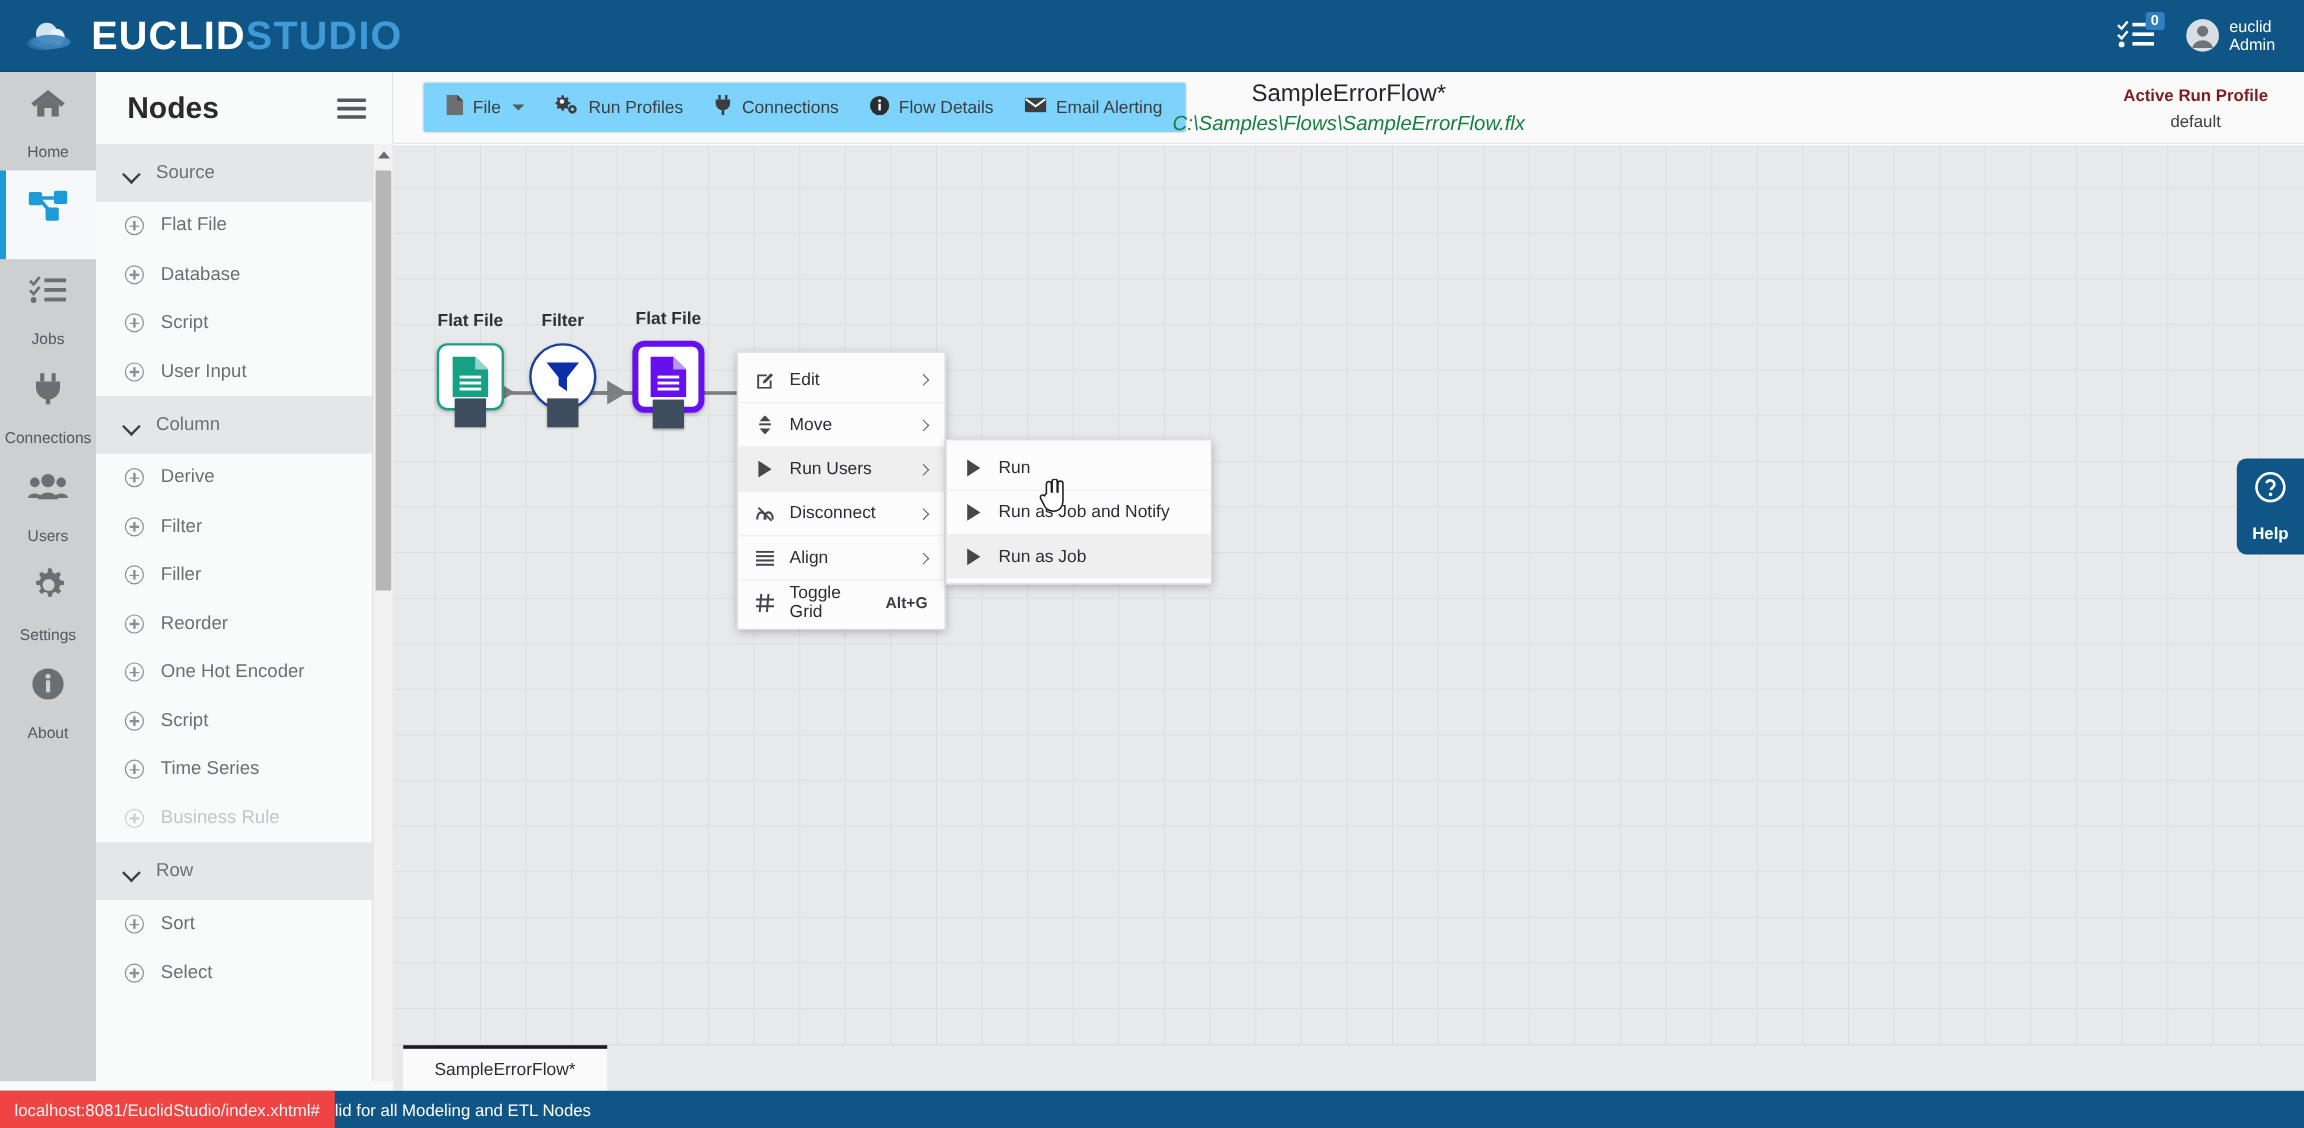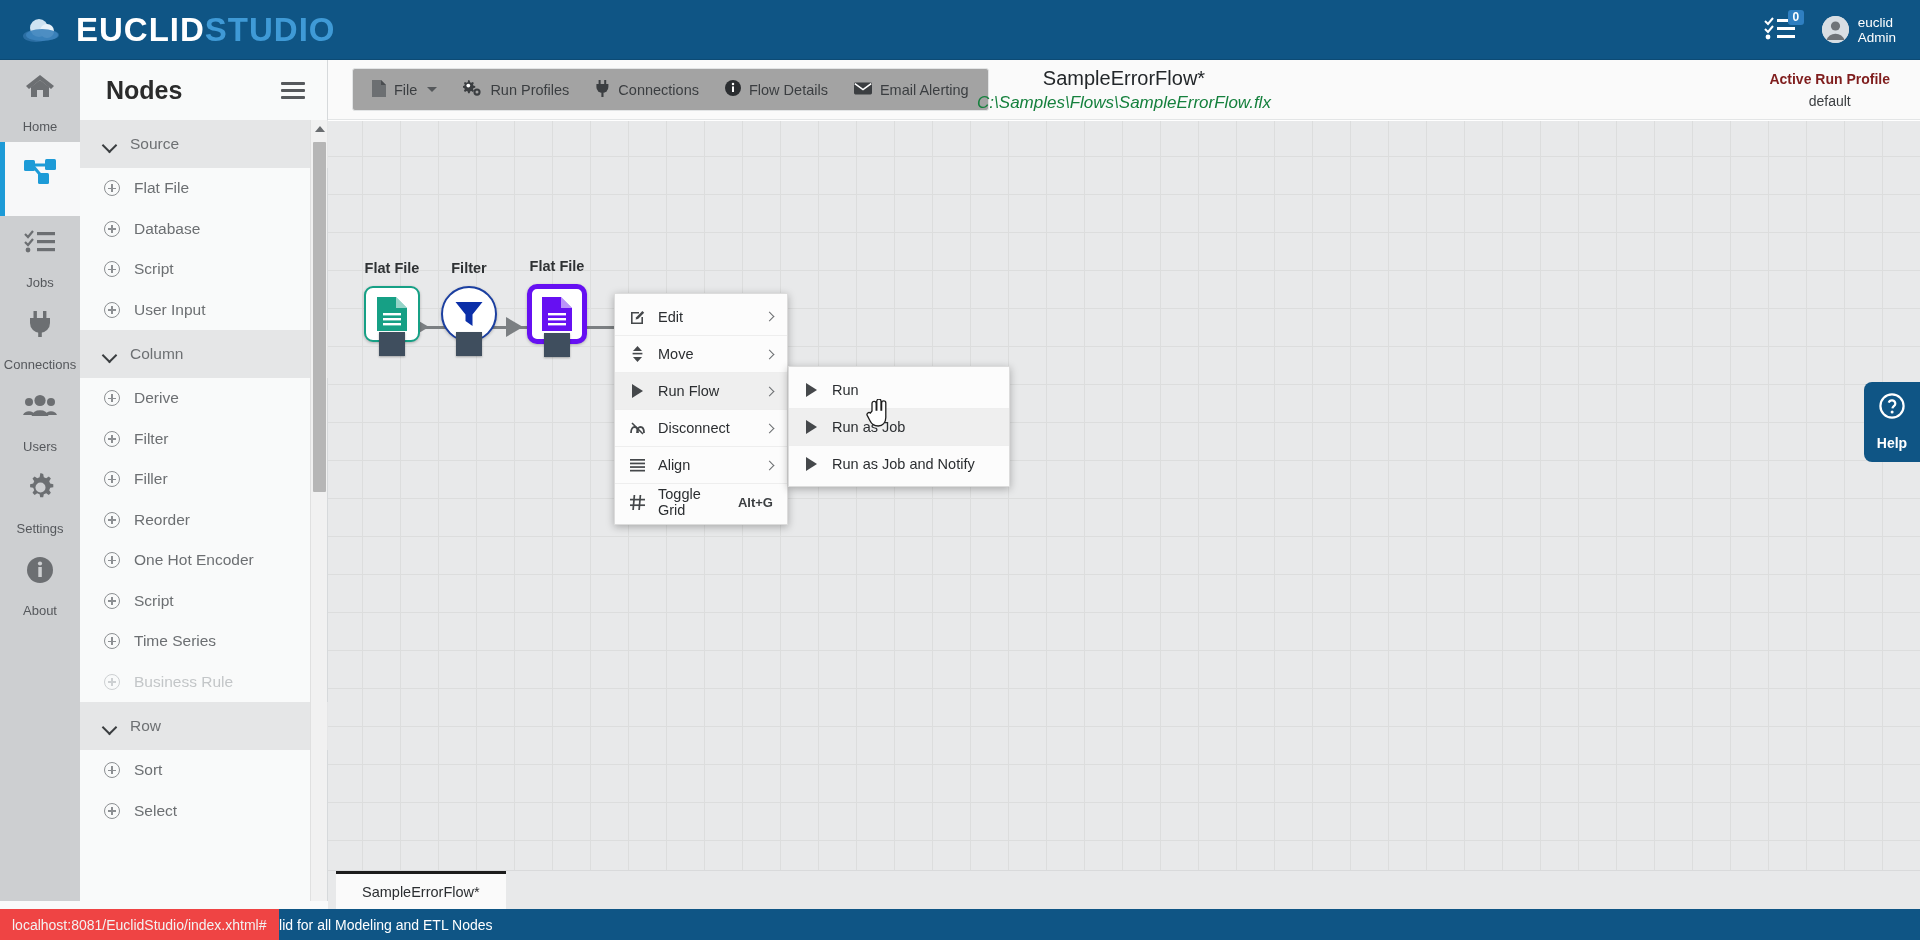--- a/index.html
+++ b/index.html
@@ -132,21 +132,21 @@
   .main {
     position:absolute; left:328px; top:60px; width:1592px; height:880px;
     background:#ffffff;
   }
   .flowbar {
     height:60px; background:#fafafa; display:flex; align-items:center;
     position:relative; border-bottom:1px solid #e3e5e6;
   }
   .toolbox {
     margin-left:24px; display:flex; align-items:center; height:43px;
-    border:1px solid #e2e4e5; border-radius:3px; background:#a3a3a3; padding:0 6px;
+    border:1px solid #e2e4e5; border-radius:3px; background:#7dd3fc; padding:0 6px;
   }
   .tb-btn {
     display:flex; align-items:center; gap:8px; padding:0 13px; height:41px;
     font-size:14.5px; color:#3b3e41; cursor:pointer;
   }
   .caret-sm { width:0;height:0;border-left:5px solid transparent;border-right:5px solid transparent;border-top:5px solid #55585b; margin-left:2px;}
 
   .flow-title-wrap {
     position:absolute; left:0; right:0; top:0; height:60px;
     display:flex; flex-direction:column; align-items:center; justify-content:center;
@@ -639,21 +639,21 @@
           </svg>
         </span>
         <span class="ctx-label">Move</span>
         <span class="ctx-arrow"></span>
       </div>
 
       <div class="ctx-item hl">
         <span class="ctx-ico">
             <span class="play-tri"></span>
           </span>
-        <span class="ctx-label">Run Flow</span>
+        <span class="ctx-label">Run Users</span>
         <span class="ctx-arrow"></span>
       </div>
 
       <div class="ctx-item">
         <span class="ctx-ico">
           <svg width="17" height="15" viewBox="0 0 17 15">
             <path d="M2 12 C2 4, 9 4, 9 12" stroke="#45484b" stroke-width="1.8" fill="none"></path>
             <path d="M8 12 C8 4, 15 4, 15 12" stroke="#45484b" stroke-width="1.8" fill="none"></path>
             <line x1="3" y1="2" x2="14" y2="13" stroke="#45484b" stroke-width="1.6"></line>
           </svg>
@@ -689,31 +689,31 @@
       </div>
     </div>
 
     <div class="submenu" style="left:460px; top:245px;">
       <div class="ctx-item">
         <span class="ctx-ico">
             <span class="play-tri"></span>
           </span>
         <span class="ctx-label">Run</span>
       </div>
+      <div class="ctx-item">
+        <span class="ctx-ico">
+            <span class="play-tri"></span>
+          </span>
+        <span class="ctx-label">Run as Job and Notify</span>
+      </div>
       <div class="ctx-item hl">
         <span class="ctx-ico">
             <span class="play-tri"></span>
           </span>
         <span class="ctx-label">Run as Job</span>
-      </div>
-      <div class="ctx-item">
-        <span class="ctx-ico">
-            <span class="play-tri"></span>
-          </span>
-        <span class="ctx-label">Run as Job and Notify</span>
       </div>
     </div>
 
     <span class="cursor-hand" style="left:538px; top:278px;">
       <svg width="22" height="28" viewBox="0 0 22 28">
         <path d="M6 12 V4.4 a2.1 2.1 0 0 1 4.2 0 V11 h.6 V2.2 a2.1 2.1 0 0 1 4.2 0 V11 h.6 V4 a2.1 2.1 0 0 1 4.2 0 v14.5 c0 5-3 8.5-7.6 8.5 -4 0-6.6-1.6-8.2-5.2 L1.2 16.4 a2 2 0 0 1 3.2-2.3 Z" fill="#ffffff" stroke="#1d1d1d" stroke-width="1.3"></path>
       </svg>
     </span>
 
     <div class="help-tab">

